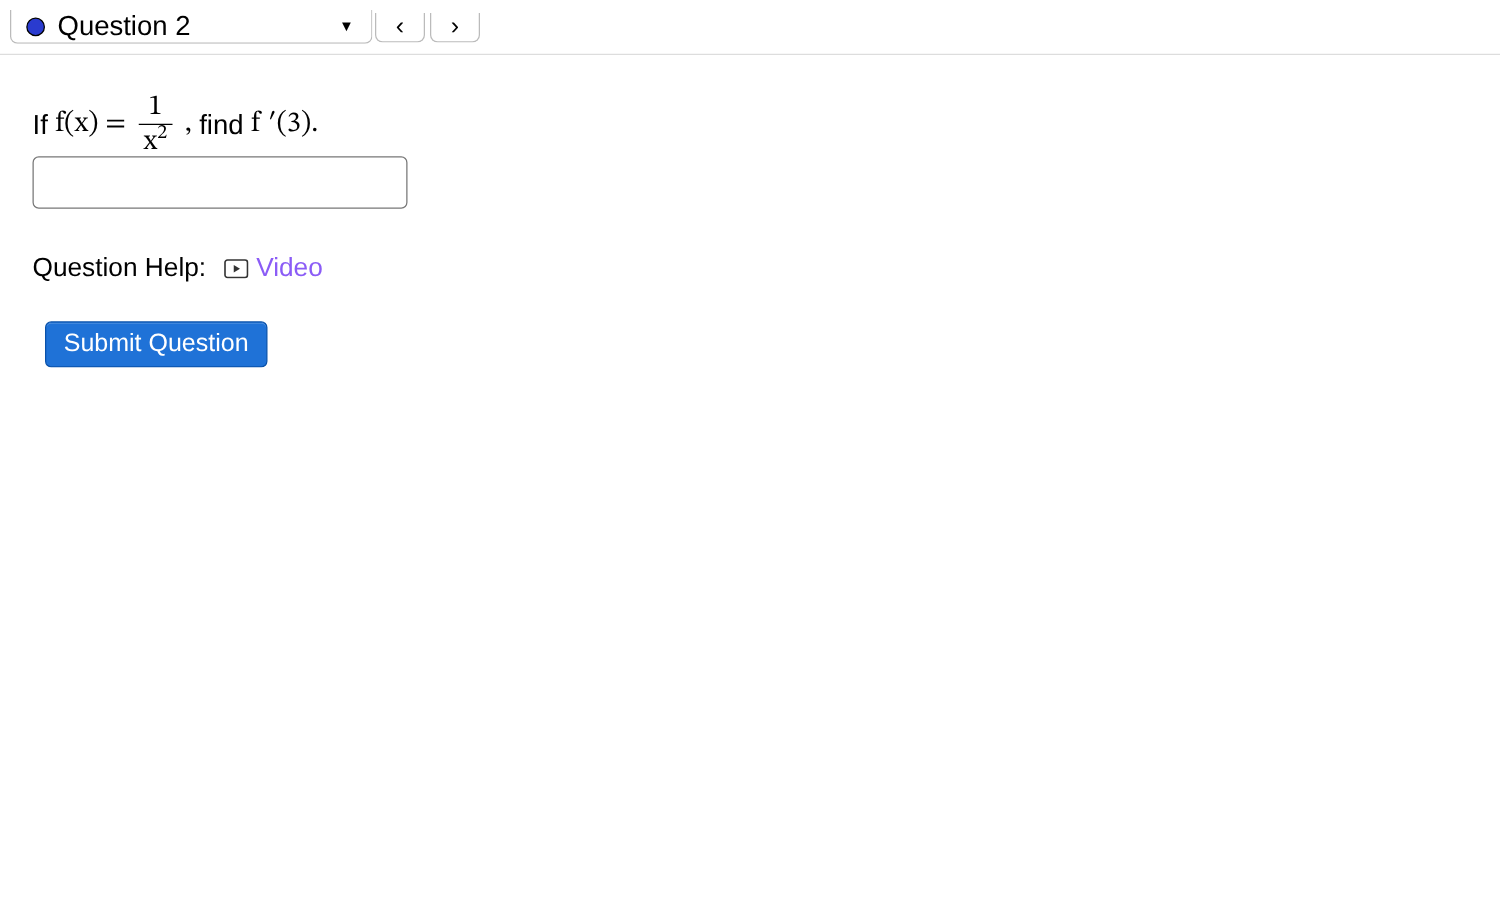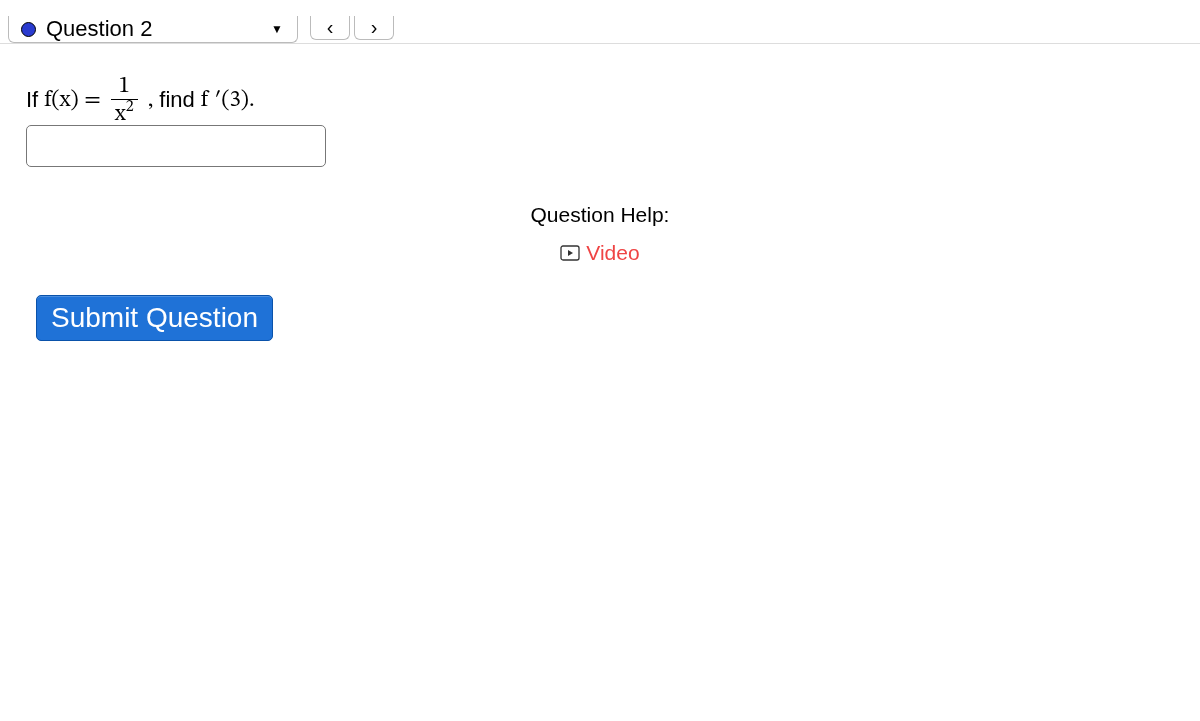--- a/index.html
+++ b/index.html
@@ -5,22 +5,22 @@
   * { box-sizing: border-box; }
   body {
     margin: 0;
     font-family: "Trebuchet MS", "Lucida Sans Unicode", "Segoe UI", Verdana, sans-serif;
     font-size: 20px;
     color: #000;
     background: #fff;
   }
   .topbar {
     display: flex;
-    align-items: flex-start;
-    gap: 12px;
+    align-items: center;
+    gap: 2px;
     padding: 16px 8px;
     border-bottom: 1px solid #ddd;
     height: 44px;
   }
   .question-select {
     display: flex;
     align-items: center;
     gap: 10px;
     border: 1px solid #bbb;
     border-top: none;
@@ -90,44 +90,43 @@
     padding: 4px 8px;
     background: #fff;
   }
 
   .help-row {
     margin-top: 36px;
     display: flex;
     align-items: center;
     gap: 14px;
     font-size: 21px;
-    flex-direction: column;
   }
   .video-link {
     display: inline-flex;
     align-items: center;
     gap: 6px;
-    color: #ef4444;
+    color: #8b5cf6;
     cursor: pointer;
     justify-content: center;
   }
   .video-icon {
     display: inline-flex;
     align-items: center;
   }
 
   .button-row {
     margin-top: 30px;
     margin-left: 10px;
     display: flex;
     gap: 16px;
   }
   .btn {
     font-family: inherit;
-    font-size: 28px;
+    font-size: 20px;
     padding: 6px 14px;
     border-radius: 5px;
     border: 1px solid #999;
     background: #fff;
     cursor: pointer;
   }
   .btn-primary {
     background: #1f72d7;
     color: #fff;
     border: 1px solid #0a52aa;

